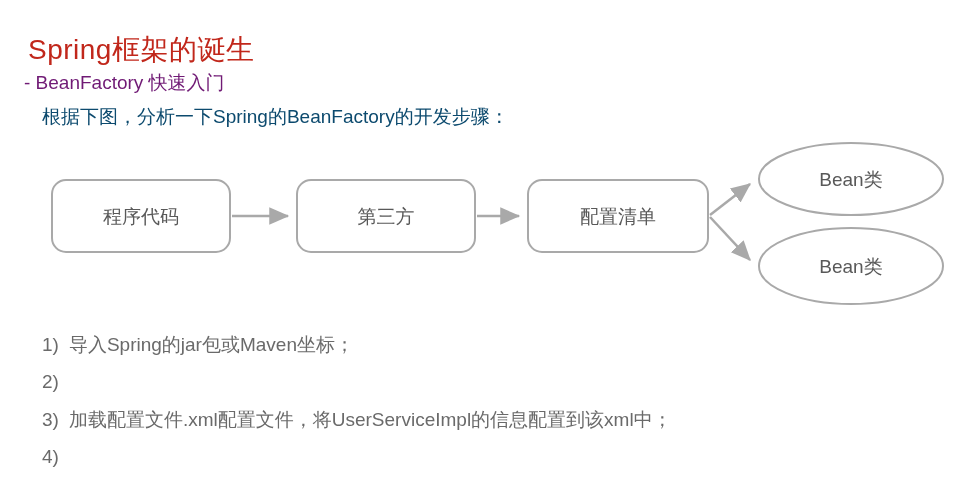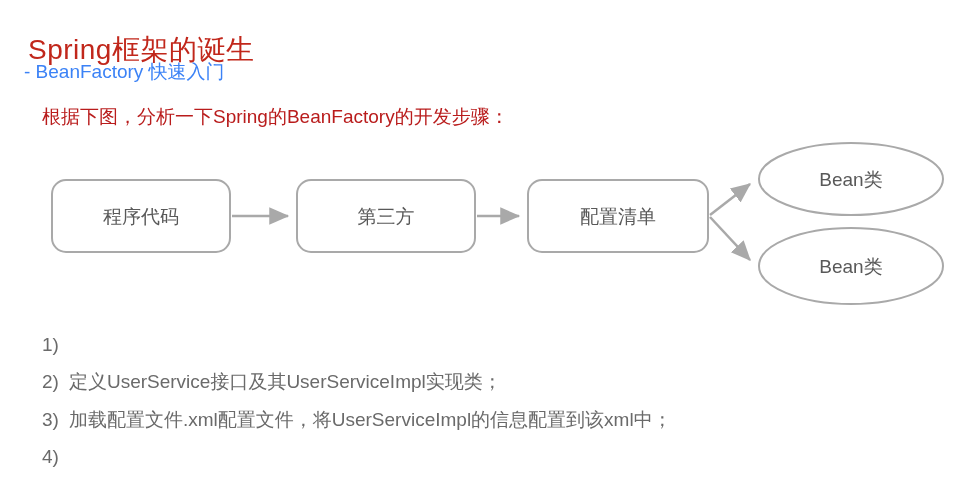--- a/index.html
+++ b/index.html
@@ -21,32 +21,32 @@
     top: 14px;
     font-size: 28px;
     line-height: 34px;
     color: #c1271b;
     font-weight: 500;
     letter-spacing: 0.5px;
   }
   .subtitle {
     position: absolute;
     left: 24px;
-    top: 60px;
+    top: 71px;
     font-size: 19px;
     line-height: 24px;
-    color: #3b82f6;
+    color: #701a75;
   }
   .intro {
     position: absolute;
     left: 42px;
     top: 104px;
     font-size: 19px;
     line-height: 25px;
-    color: #b91c1c;
+    color: #0c4a6e;
   }
   .diagram {
     position: absolute;
     left: 0;
     top: 135px;
     width: 958px;
     height: 180px;
   }
   .diagram text {
     font-family: "Liberation Sans", "DejaVu Sans", sans-serif;
@@ -119,24 +119,24 @@
 
     <g>
       <ellipse cx="851" cy="131" rx="92" ry="38" fill="#ffffff" stroke="#a9a9a9" stroke-width="2"></ellipse>
       <text x="851" y="138" text-anchor="middle">Bean类</text>
     </g>
   </svg>
 
   <ol class="steps">
     <li>
       <span class="step-num">1)</span>
+      <span class="step-text">导入Spring的jar包或Maven坐标；</span>
     </li>
     <li>
       <span class="step-num">2)</span>
-      <span class="step-text">定义UserService接口及其UserServiceImpl实现类；</span>
     </li>
     <li>
       <span class="step-num">3)</span>
       <span class="step-text">加载配置文件.xml配置文件，将UserServiceImpl的信息配置到该xml中；</span>
     </li>
     <li>
       <span class="step-num">4)</span>
     </li>
   </ol>
 

